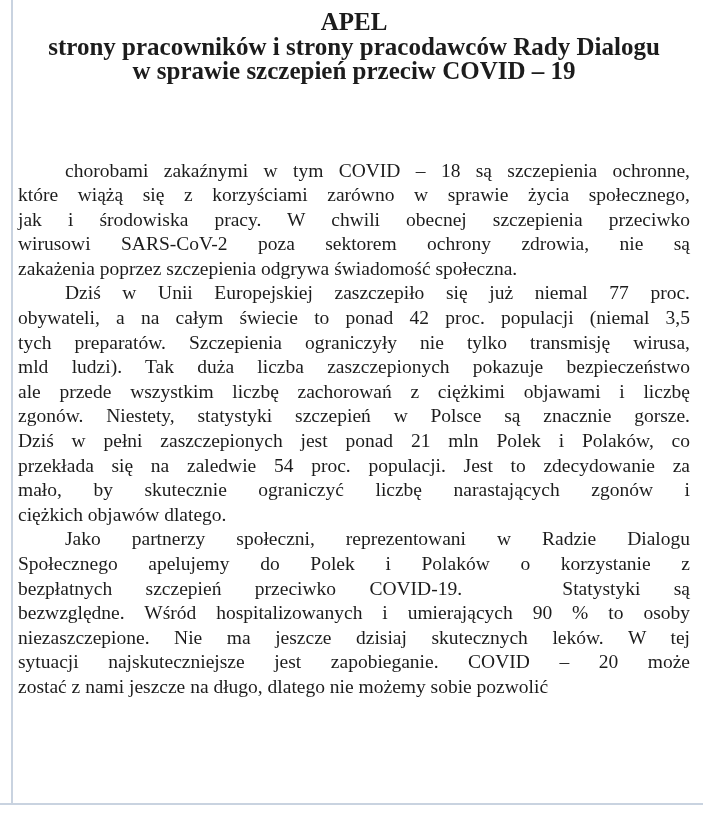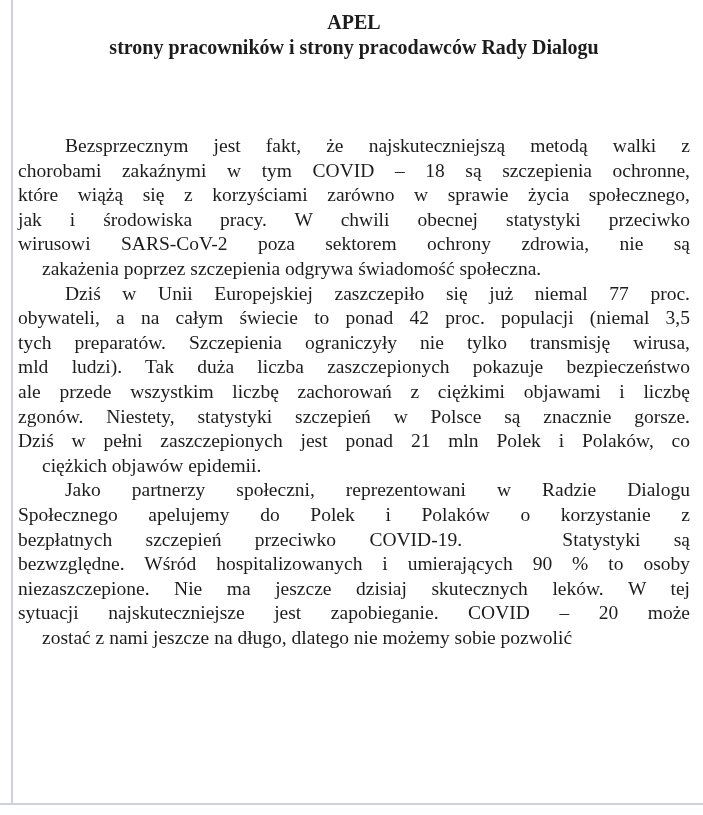--- a/index.html
+++ b/index.html
@@ -15,68 +15,70 @@
     position:relative;
     font-family:"Liberation Serif","DejaVu Serif",serif;
     color:var(--ink);
   }
   .page{position:absolute;inset:0;background:var(--bg);}
   .rule-v{position:absolute;left:11px;top:0;width:2px;height:803px;background:var(--rule);}
   .rule-h{position:absolute;left:0;top:803px;width:703px;height:2px;background:var(--rule);}
   .content{position:absolute;left:18px;top:10px;width:672px;}
   .title{
     font-weight:bold;
-    font-size:20px;
+    font-size:25px;
     line-height:24.5px;
     text-align:center;
   }
   .body-block{
     margin-top:75px;
     font-size:19.5px;
     line-height:24.6px;
   }
   .para{margin:0;}
   .para .line{
     text-align:justify;
     text-align-last:justify;
   }
-  .para .line:last-child{text-align-last:left;margin-left:24px;}
+  .para .line:last-child{text-align-last:left;}
   .para .line:first-child{text-indent:47px;}
 </style>
 </head>
 <body>
 
 <div class="page">
   <div class="rule-v"></div>
   <div class="rule-h"></div>
 
   <div class="content">
     <div class="title">
         <div class="tline">APEL</div>
         <div class="tline">strony pracowników i strony pracodawców Rady Dialogu</div>
+        <div class="tline">w sprawie szczepień przeciw COVID – 19</div>
       </div>
 
     <div class="body-block">
       <div class="para">
-          <div class="line">Bezsprzecznym jest fakt, że najskuteczniejszą metodą walki z</div>
           <div class="line">chorobami zakaźnymi w tym COVID – 18 są szczepienia ochronne,</div>
           <div class="line">które wiążą się z korzyściami zarówno w sprawie życia społecznego,</div>
-          <div class="line">jak i środowiska pracy. W chwili obecnej statystyki przeciwko</div>
+          <div class="line">jak i środowiska pracy. W chwili obecnej szczepienia przeciwko</div>
           <div class="line">wirusowi SARS-CoV-2 poza sektorem ochrony zdrowia, nie są</div>
           <div class="line">zakażenia poprzez szczepienia odgrywa świadomość społeczna.</div>
         </div>
       <div class="para">
           <div class="line">Dziś w Unii Europejskiej zaszczepiło się już niemal 77 proc.</div>
           <div class="line">obywateli, a na całym świecie to ponad 42 proc. populacji (niemal 3,5</div>
           <div class="line">tych preparatów. Szczepienia ograniczyły nie tylko transmisję wirusa,</div>
           <div class="line">mld ludzi). Tak duża liczba zaszczepionych pokazuje bezpieczeństwo</div>
           <div class="line">ale przede wszystkim liczbę zachorowań z ciężkimi objawami i liczbę</div>
           <div class="line">zgonów. Niestety, statystyki szczepień w Polsce są znacznie gorsze.</div>
           <div class="line">Dziś w pełni zaszczepionych jest ponad 21 mln Polek i Polaków, co</div>
-          <div class="line">ciężkich objawów epidemii.</div>
+          <div class="line">przekłada się na zaledwie 54 proc. populacji. Jest to zdecydowanie za</div>
+          <div class="line">mało, by skutecznie ograniczyć liczbę narastających zgonów i</div>
+          <div class="line">ciężkich objawów dlatego.</div>
         </div>
       <div class="para">
           <div class="line">Jako partnerzy społeczni, reprezentowani w Radzie Dialogu</div>
           <div class="line">Społecznego apelujemy do Polek i Polaków o korzystanie z</div>
           <div class="line">bezpłatnych szczepień przeciwko COVID-19. &nbsp; Statystyki są</div>
           <div class="line">bezwzględne. Wśród hospitalizowanych i umierających 90 % to osoby</div>
           <div class="line">niezaszczepione. Nie ma jeszcze dzisiaj skutecznych leków. W tej</div>
           <div class="line">sytuacji najskuteczniejsze jest zapobieganie. COVID – 20 może</div>
           <div class="line">zostać z nami jeszcze na długo, dlatego nie możemy sobie pozwolić</div>
         </div>

